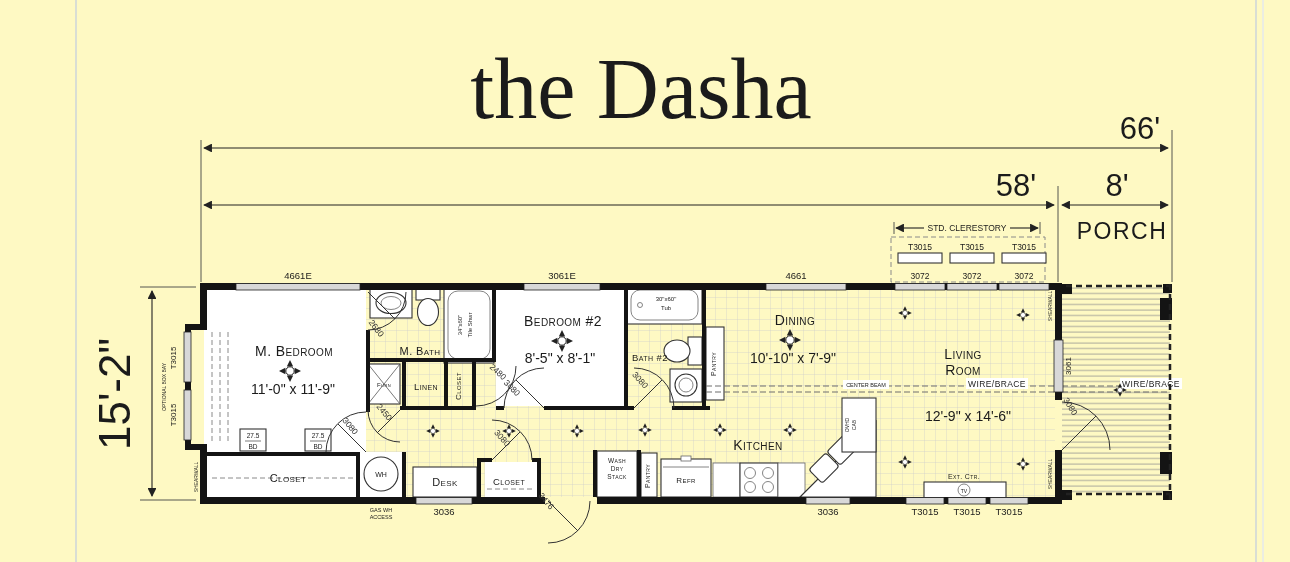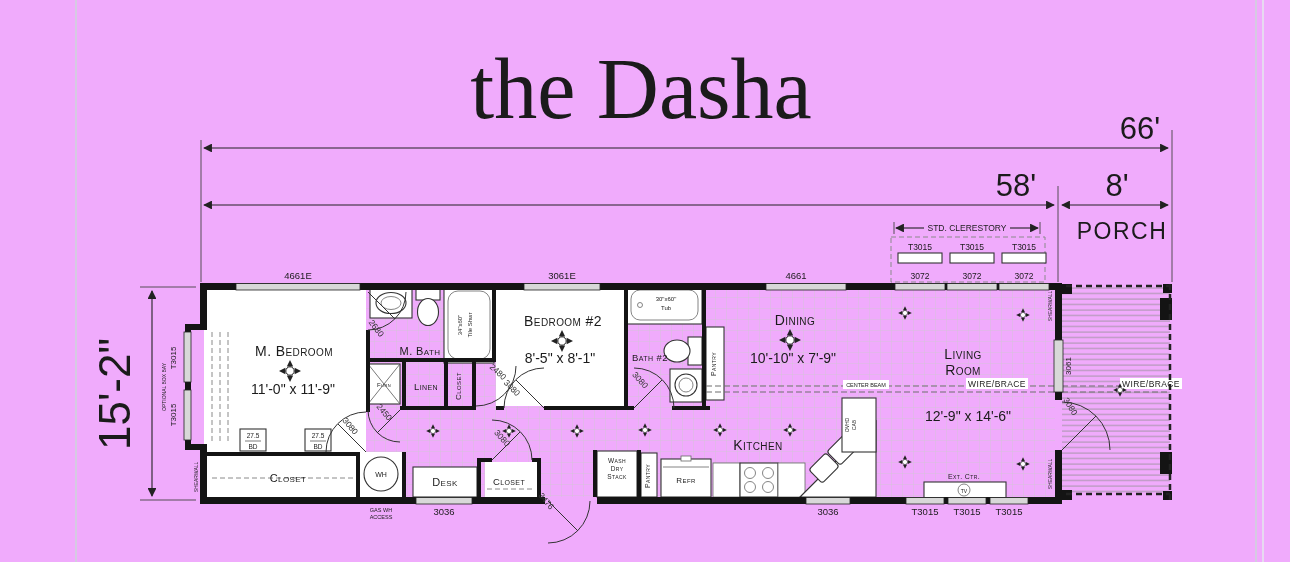--- a/index.html
+++ b/index.html
@@ -1,16 +1,16 @@
 <!DOCTYPE html>
 <html><head>
 <meta charset="utf-8">
 <style>
   html,body{margin:0;padding:0;background:#fff}
-  .stage{position:relative;width:1290px;height:562px;background:#f0abfc;overflow:hidden}
+  .stage{position:relative;width:1290px;height:562px;background:#fef9c3;overflow:hidden}
   svg text{font-family:"Liberation Sans",sans-serif;fill:#1b1b1b;text-anchor:middle}
   .tt{font-family:"Liberation Serif",serif;font-size:86px}
   .dimtxt{font-size:31px}
   .porchtxt{font-size:23px;letter-spacing:1.5px}
   .r14{font-size:14px}.r11{font-size:11px}.r95{font-size:9.5px}.r85{font-size:8.5px}
   .r8{font-size:8px}.r7{font-size:7px}.r65{font-size:6.5px}.r6{font-size:6px}
   .r55{font-size:5.5px}.r5{font-size:5px}
   .sc{font-variant:small-caps;letter-spacing:.4px}
   .dl{fill:#333}
   .w{fill:#141414}

